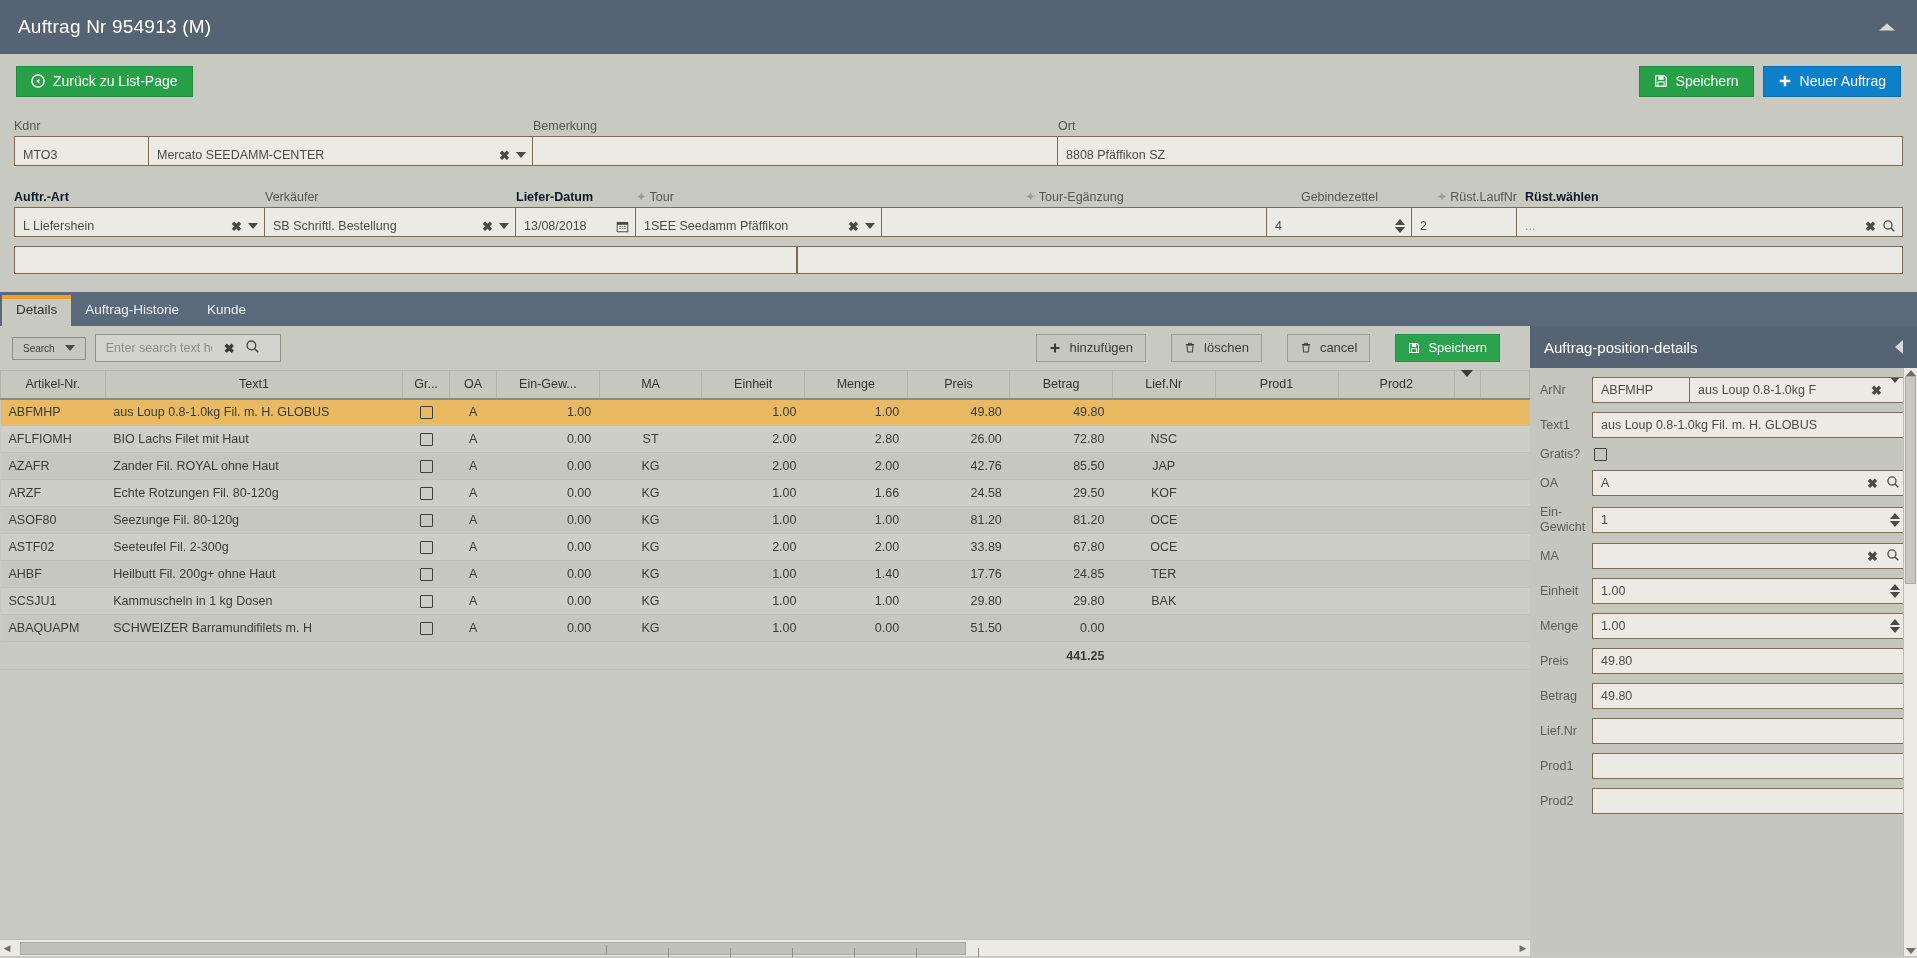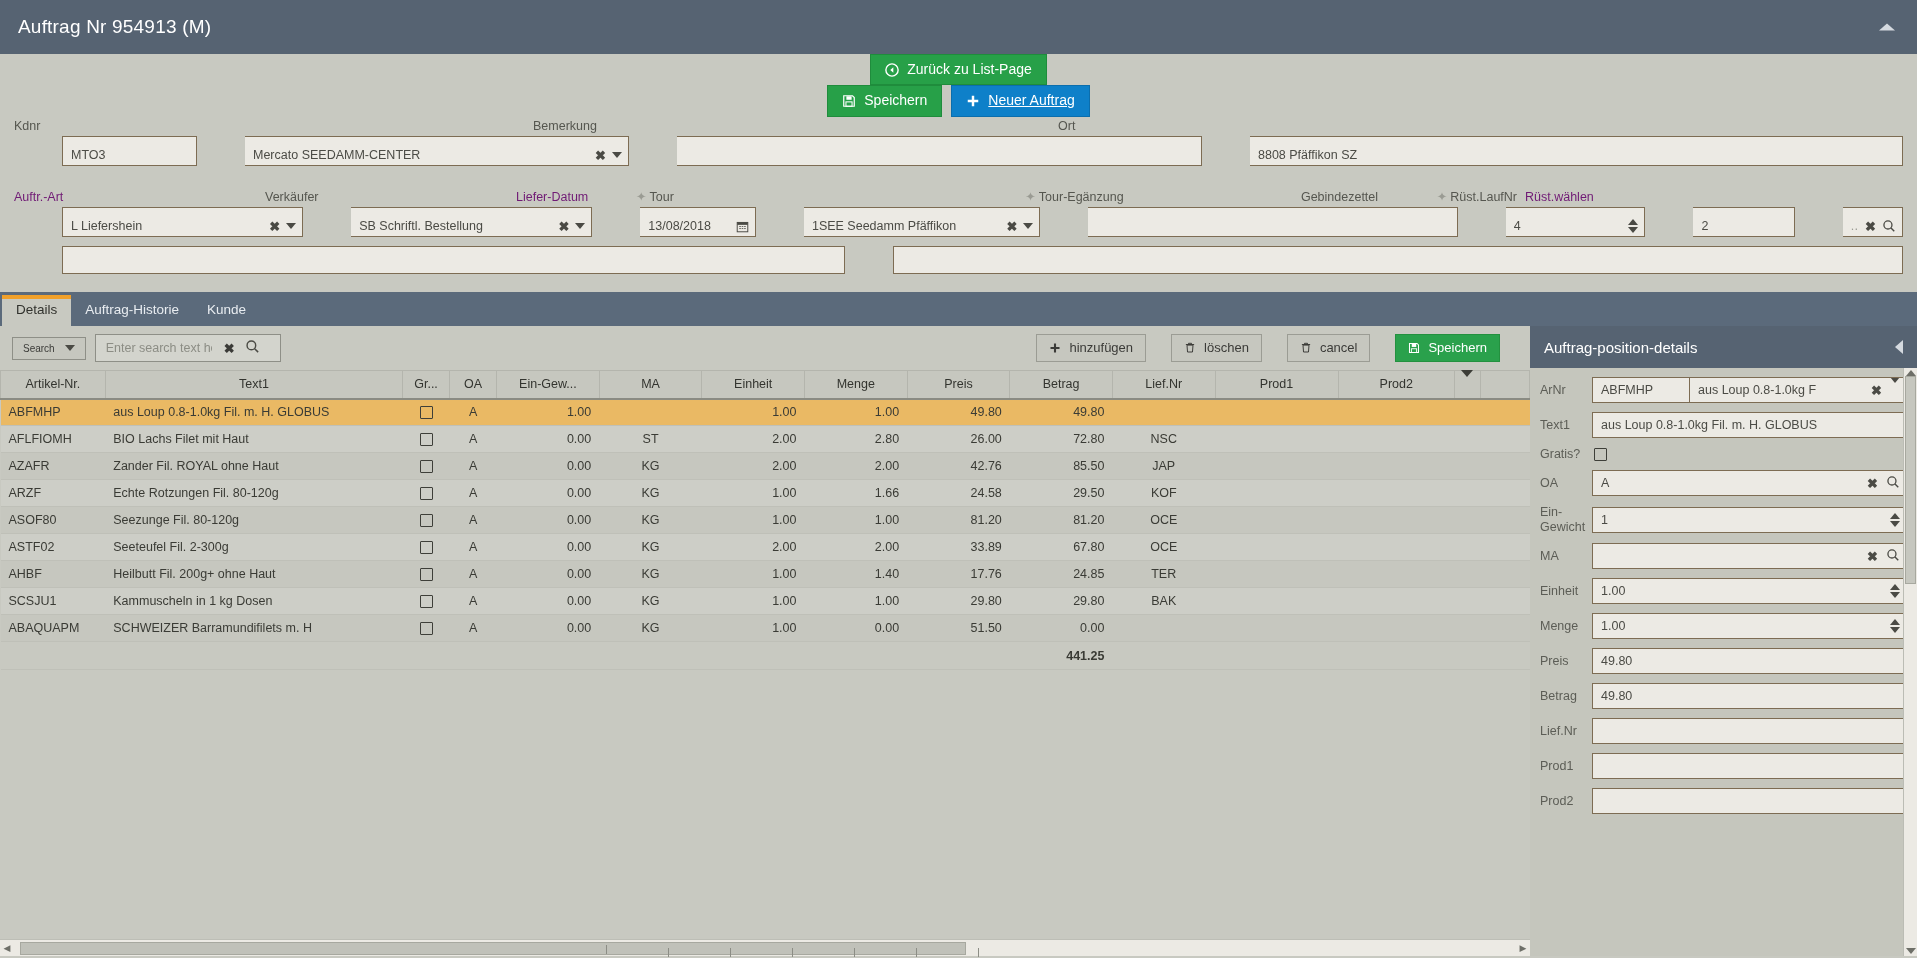--- a/index.html
+++ b/index.html
@@ -34,59 +34,57 @@
     cursor: pointer;
   }
 
   
   .actionbar {
     height: 55px;
     background: #c8c9c1;
     display: flex; align-items: center;
     padding: 0 16px;
     position: relative;
-    flex-direction: column;
   }
   .btn {
     display: inline-flex; align-items: center; gap: 8px;
     border: 1px solid transparent;
     padding: 7px 14px;
     font-size: 14px;
     cursor: pointer;
     line-height: 1.1;
     white-space: nowrap;
   }
   .btn-green { background: #27a048; border-color: #1f8c3c; color: #fff; }
-  .btn-blue  { background: #0e80c9; border-color: #0b6ead; color: #fff; text-decoration: underline; }
+  .btn-blue  { background: #0e80c9; border-color: #0b6ead; color: #fff; }
   .btn-grey  { background: #c6c7bf; border-color: #9b9c94; color: #3b3b38; font-size: 13px; padding: 6px 12px;}
   .btn-green-sm { background: #2aa14c; border-color: #23913f; color: #fff; font-size: 13px; padding: 6px 12px;}
   .spacer { flex: 1 1 auto; }
   .right-btns { display: flex; gap: 9px; }
 
   .ic { display: inline-block; line-height: 1; }
   .ic svg { display: block; }
 
   
   .formarea { padding: 0 14px; background: #c8c9c1; }
   .lblrow { display: flex; align-items: flex-end; height: 24px; }
   .lbl { font-size: 12.5px; color: #55564f; white-space: nowrap; }
-  .lbl.bold { font-weight: normal; color: #701a75; }
+  .lbl.bold { font-weight: bold; color: #0f172a; }
   .lbl .star { color: #9a9b93; margin-right: 3px; }
 
   .fieldrow { display: flex; align-items: stretch; height: 30px; }
   .fld {
     background: #eceae4;
     border: 1px solid #7d6c53;
     display: flex; align-items: center;
     padding: 8px 6px 0 8px;
     font-size: 12.5px;
     color: #4b4b45;
     height: 30px;
     overflow: hidden;
-    margin-left: 48px;
   }
   .fld .val { flex: 1 1 auto; overflow: hidden; text-overflow: ellipsis; white-space: nowrap; }
   .fld + .fld { border-left: none; }
   .fld .tool { margin-left: 6px; color: #4a4a44; cursor: pointer; flex: 0 0 auto; display:flex; align-items:center;}
   .clearx { font-weight: bold; font-size: 13px; }
   .caret-dn {
     width: 0; height: 0;
     border-left: 5px solid transparent;
     border-right: 5px solid transparent;
     border-top: 6px solid #4a4a44;

